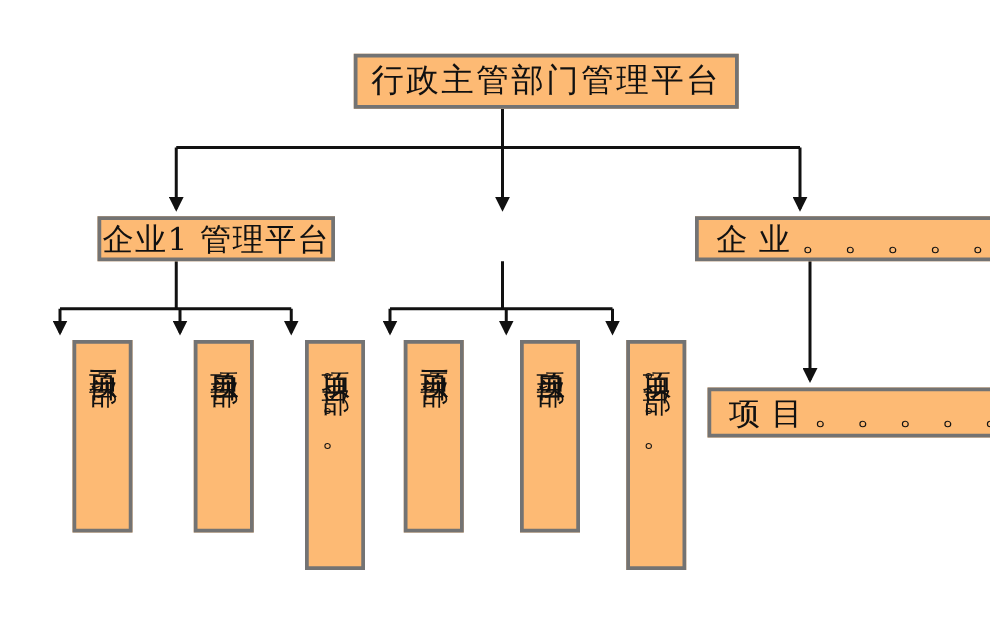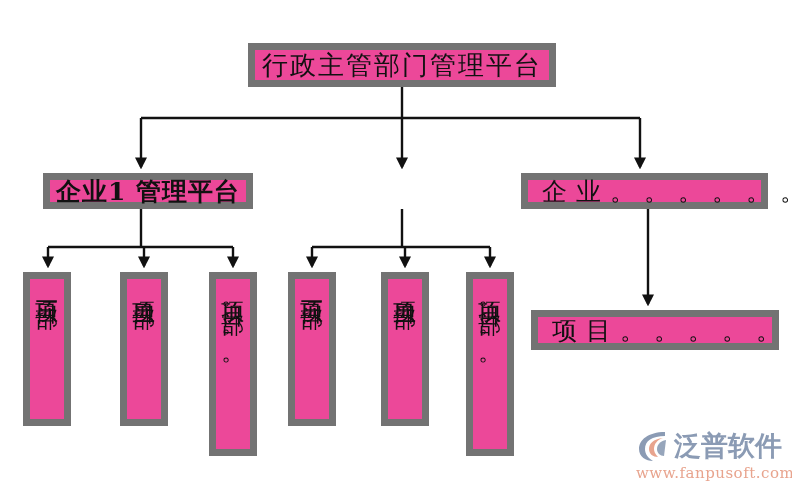--- a/index.html
+++ b/index.html
@@ -19,25 +19,26 @@
   .svg-layer {
     position: absolute;
     left: 0;
     top: 0;
     width: 792px;
     height: 494px;
   }
   .node {
     position: absolute;
     box-sizing: border-box;
-    background: #ec4899;
-    border: 7px solid #737373;
+    background: #fdba74;
+    border: 3px solid #737373;
     display: flex;
     align-items: center;
     z-index: 3;
+    margin-left: 35px;
   }
   .node.h {
     justify-content: center;
   }
   .node.h .node-label {
     font-size: 25px;
     line-height: 1;
     letter-spacing: 1px;
     color: #111111;
     white-space: pre;
@@ -137,21 +138,21 @@
       <path d="M 490 247 L 490 266" marker-end="url(#arrow)"></path>
 
       <path d="M 648 209 L 648 304" marker-end="url(#arrow)"></path>
     </g>
   </svg>
 
   <div class="node h root" style="left:248px; top:43px; width:308px; height:44px;">
     <span class="node-label">行政主管部门管理平台</span>
   </div>
 
-  <div class="node h" style="left:43px; top:173px; width:210px; height:36px;font-weight:bold;">
+  <div class="node h" style="left:43px; top:173px; width:190px; height:36px;">
     <span class="node-label">企业1 管理平台</span>
   </div>
 
 
   <div class="node h wide-ellipsis" style="left:521px; top:173px; width:247px; height:36px;">
     <span class="node-label">企业。。。。。。</span>
   </div>
 
   <div class="node v" style="left:23px; top:272px; width:48px; height:154px;">
     <span class="node-label">项目部一</span>
@@ -174,25 +175,14 @@
   </div>
 
   <div class="node v ellipsis" style="left:466px; top:272px; width:48px; height:184px;">
     <span class="node-label">项目部。。。</span>
   </div>
 
   <div class="node h wide-ellipsis" style="left:531px; top:310px; width:248px; height:40px;">
     <span class="node-label">项目。。。。。。</span>
   </div>
 
-  <div id="watermark">
-    <div class="wm-row">
-      <svg width="36" height="36" viewBox="0 0 36 36" xmlns="http://www.w3.org/2000/svg">
-        <path d="M29 4 C12 4 3 12 3 21 C3 29 10 33 17 33 C12 30 9 26 9 21 C9 13 16 8 29 8 Z" fill="#8b9bb4"></path>
-        <path d="M27 10 C17 11 13 16 13 21 C13 26 17 29 22 29 C19 26 18 23 18 21 C18 16 21 12 27 10 Z" fill="#e8a48e"></path>
-        <path d="M30 12 C24 13 21 17 21 21 C21 25 24 28 28 28 L30 12 Z" fill="#8b9bb4" opacity="0.9"></path>
-      </svg>
-      <span class="wm-text">泛普软件</span>
-    </div>
-    <div class="wm-url">www.fanpusoft.com</div>
-  </div>
 
 </div>
 
 </body></html>

